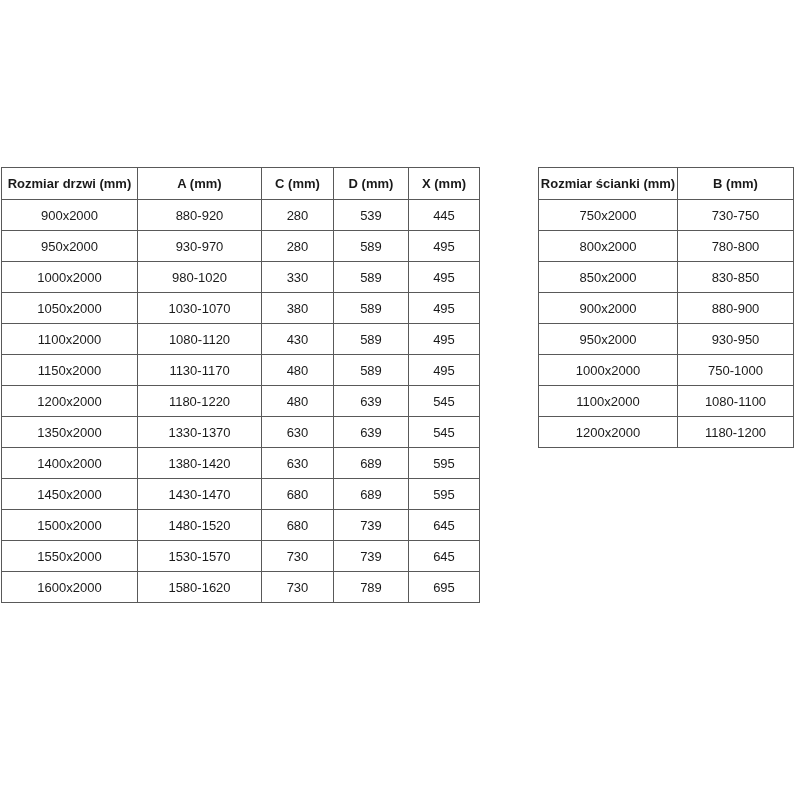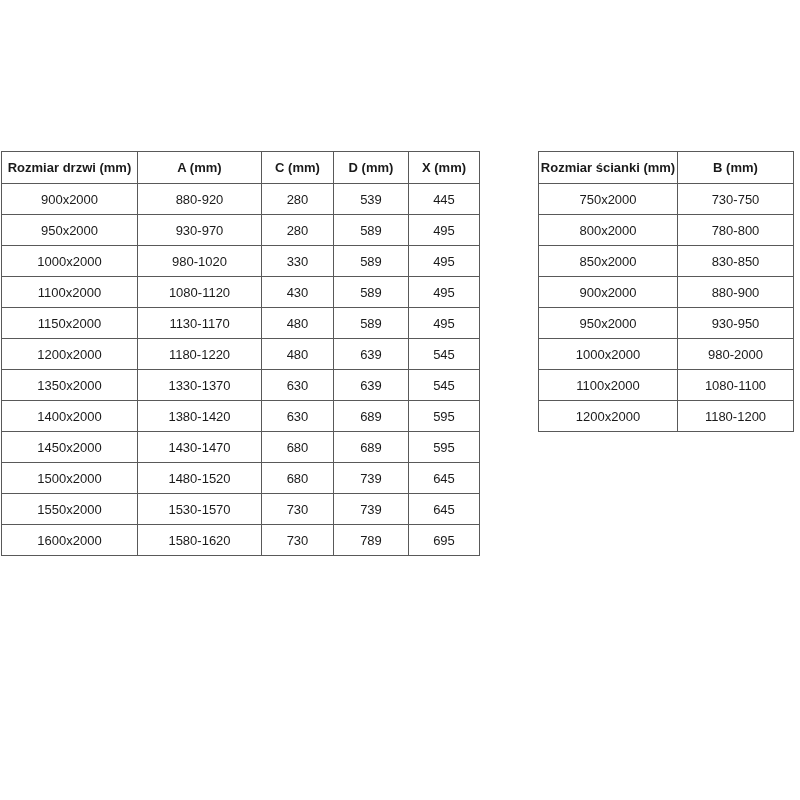--- a/index.html
+++ b/index.html
@@ -13,20 +13,21 @@
     height: 800px;
     background: #ffffff;
     font-family: "Liberation Sans", sans-serif;
     color: #1a1a1a;
     overflow: hidden;
   }
   table.spec {
     position: absolute;
     border-collapse: collapse;
     table-layout: fixed;
+    margin-top: 16px;
   }
   table.spec th,
   table.spec td {
     border: 1px solid #595959;
     text-align: center;
     vertical-align: middle;
     padding: 0;
     font-size: 13px;
     color: #1a1a1a;
     background: #ffffff;
@@ -90,20 +91,27 @@
           <td>495</td>
         </tr>
         <tr>
           <td>1000x2000</td>
           <td>980-1020</td>
           <td>330</td>
           <td>589</td>
           <td>495</td>
         </tr>
         <tr>
+          <td>1050x2000</td>
+          <td>1030-1070</td>
+          <td>380</td>
+          <td>589</td>
+          <td>495</td>
+        </tr>
+        <tr>
           <td>1100x2000</td>
           <td>1080-1120</td>
           <td>430</td>
           <td>589</td>
           <td>495</td>
         </tr>
         <tr>
           <td>1150x2000</td>
           <td>1130-1170</td>
           <td>480</td>
@@ -189,21 +197,21 @@
         <tr>
           <td>900x2000</td>
           <td>880-900</td>
         </tr>
         <tr>
           <td>950x2000</td>
           <td>930-950</td>
         </tr>
         <tr>
           <td>1000x2000</td>
-          <td>980-2000</td>
+          <td>750-1000</td>
         </tr>
         <tr>
           <td>1100x2000</td>
           <td>1080-1100</td>
         </tr>
         <tr>
           <td>1200x2000</td>
           <td>1180-1200</td>
         </tr>
       </tbody>

